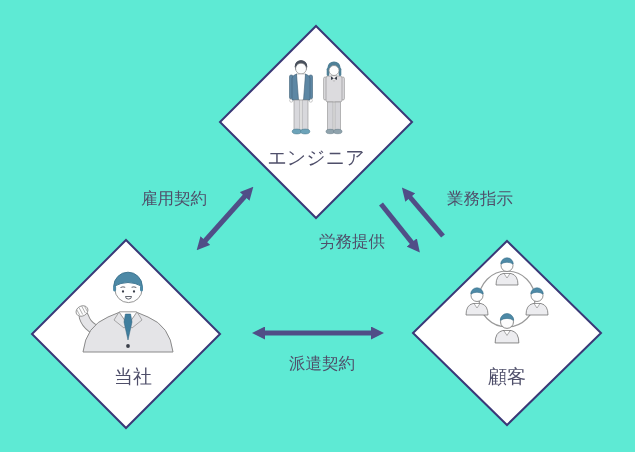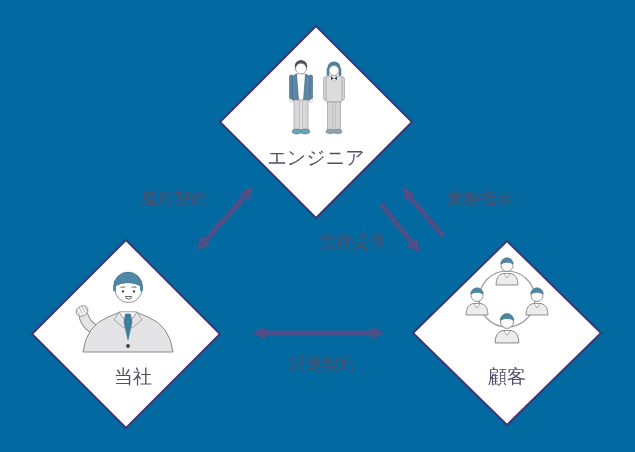--- a/index.html
+++ b/index.html
@@ -1,19 +1,19 @@
 <!DOCTYPE html>
 <html><head>
 <meta charset="utf-8">
 <style>
   html,body { margin:0; padding:0; background:#ffffff; }
   .canvas {
     position:relative;
     width:635px; height:452px;
-    background:#0369a1;
+    background:#5eead4;
     font-family:"Liberation Sans", sans-serif;
     overflow:hidden;
   }
   svg text {
     font-family:"Liberation Sans", sans-serif;
     fill:#4f4f6a;
   }
   .node-label { font-size:19px; text-anchor:middle; }
   .edge-label { font-size:16.5px; text-anchor:middle; }
   .diamond { fill:#ffffff; stroke:#3a3877; stroke-width:2; }

